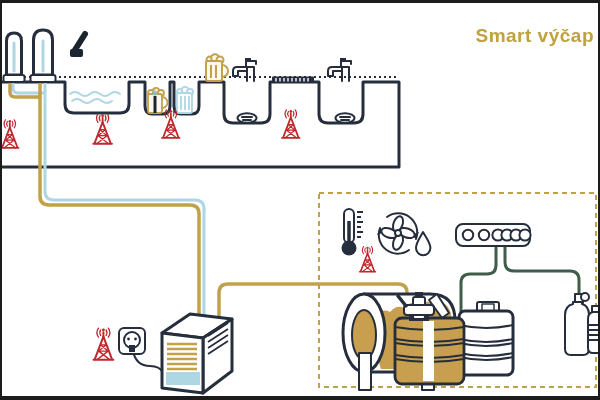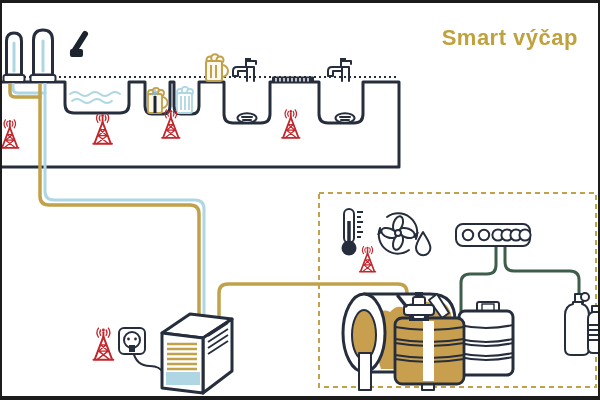--- a/index.html
+++ b/index.html
@@ -4,22 +4,22 @@
 <style>
   html,body{margin:0;padding:0;background:#e8e8e8;}
   .canvas{
     position:relative;width:600px;height:400px;background:#ffffff;
     box-sizing:border-box;
     border-top:3px solid #1c1c1c;border-bottom:4px solid #1c1c1c;
     border-left:2px solid #1c1c1c;border-right:2px solid #1c1c1c;
     overflow:hidden;font-family:"Liberation Sans", sans-serif;
   }
   .title{
-    position:absolute;top:22px;right:20px;
-    font-size:22px;font-weight:bold;color:#bfa13e;letter-spacing:.5px;
+    position:absolute;top:22px;right:4px;
+    font-size:19px;font-weight:bold;color:#bfa13e;letter-spacing:.5px;
     white-space:nowrap;
   }
   svg{position:absolute;left:0;top:0;}
   .dark{stroke:#262e3d;fill:none;stroke-width:3;stroke-linecap:round;stroke-linejoin:round;}
   .darkthin{stroke:#262e3d;fill:none;stroke-width:2;stroke-linecap:round;stroke-linejoin:round;}
   .tanline{stroke:#c2a14b;fill:none;stroke-width:3.5;stroke-linecap:round;}
   .blueline{stroke:#aed7e3;fill:none;stroke-width:3;stroke-linecap:round;}
   .greenline{stroke:#3f5d4b;fill:none;stroke-width:3;stroke-linecap:round;}
   .whitefill{fill:#ffffff;}
   .antenna{stroke:#c1272d;fill:none;stroke-width:2.2;stroke-linecap:round;}

